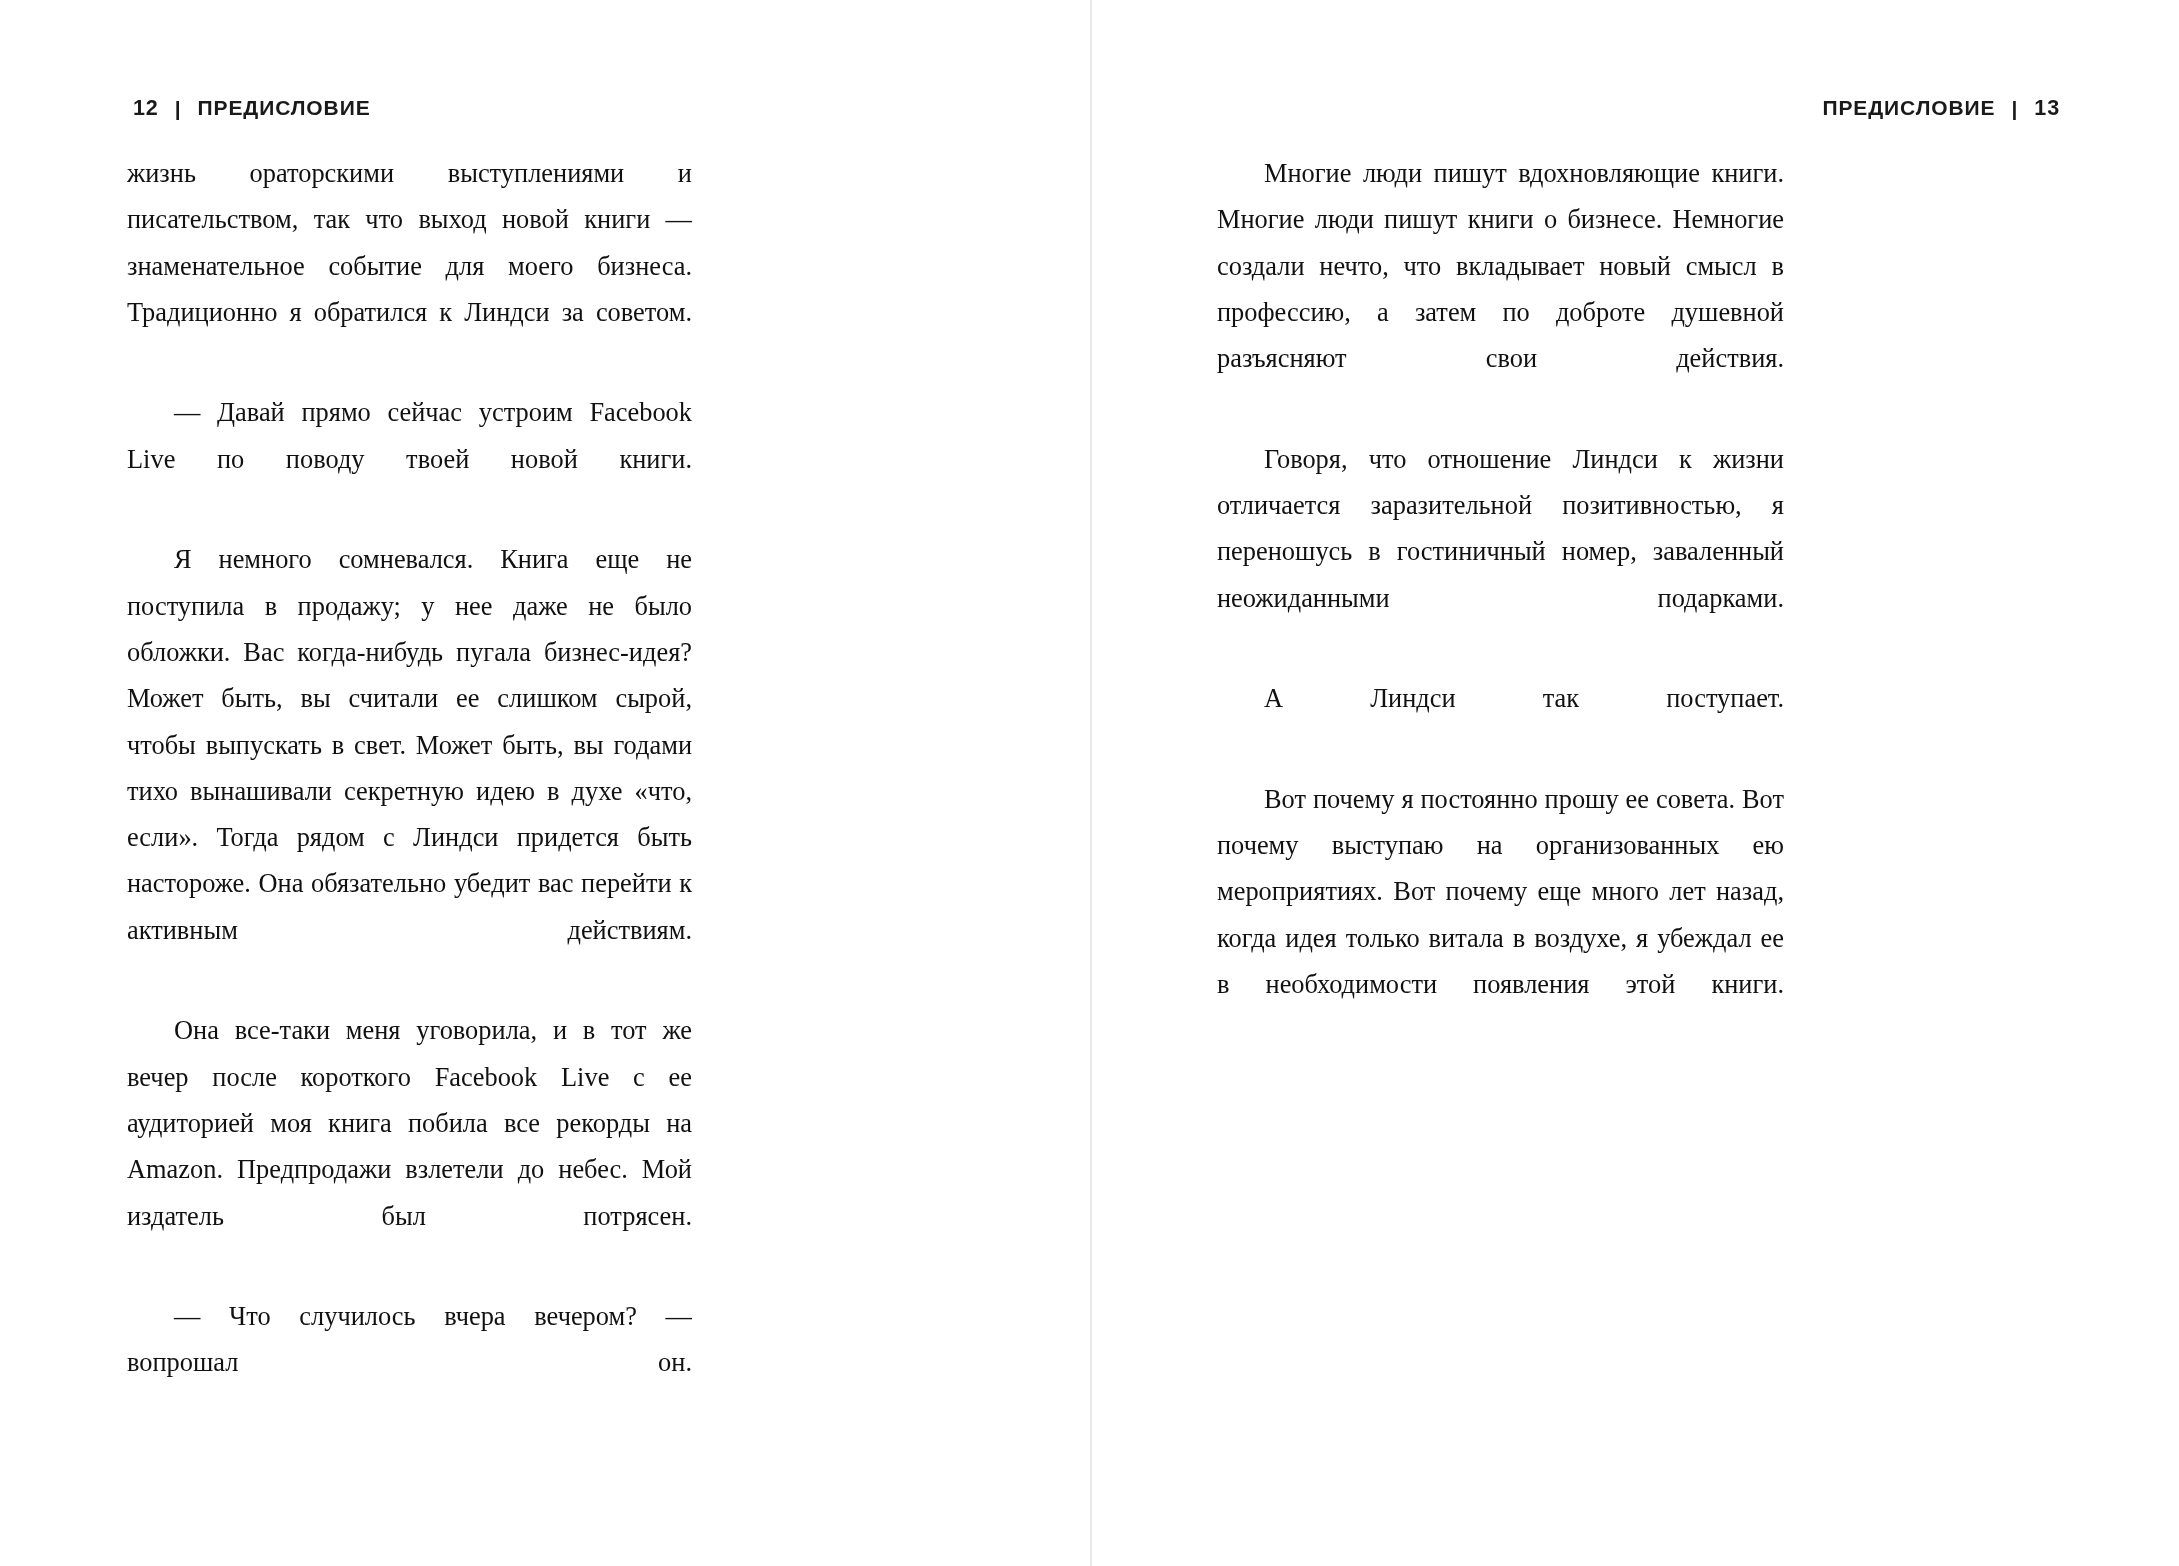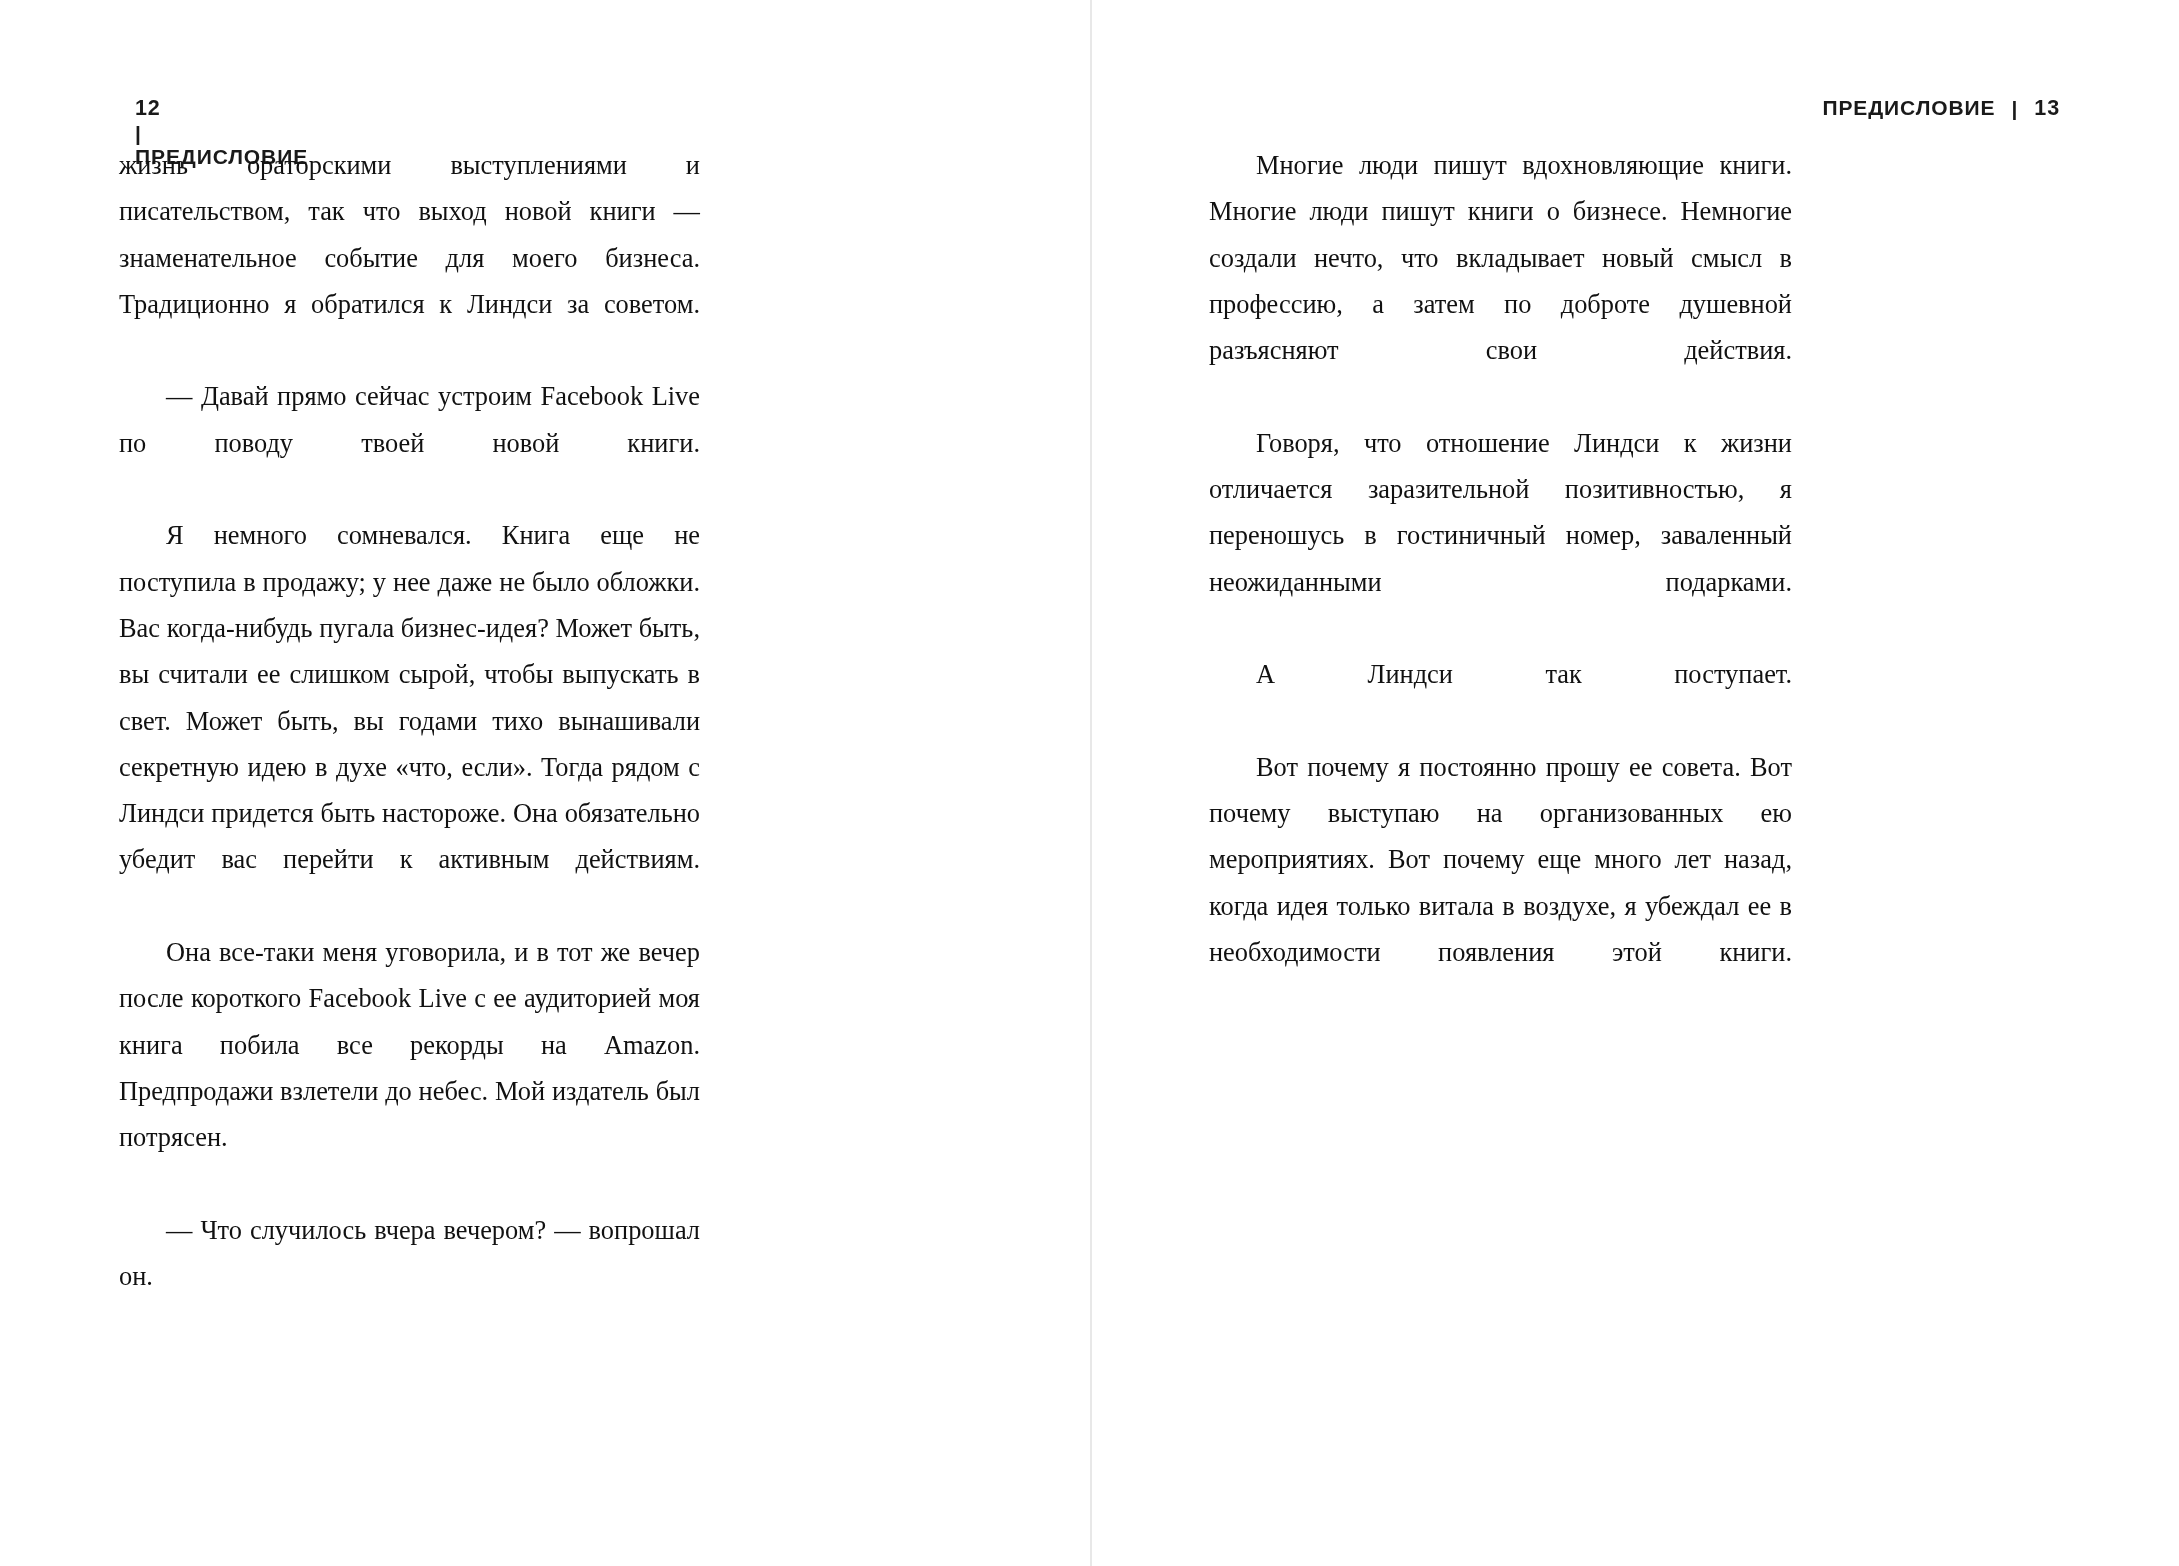--- a/index.html
+++ b/index.html
@@ -67,22 +67,21 @@
 
   .running-head .rule {
     display: inline-block;
     color: #1a1a1a;
     font-weight: bold;
     margin: 0 16px;
     transform: translateY(1px);
   }
 
   .running-head-left {
-    left: 119px;
-    flex-direction: column;
+    left: 133px;
   }
 
   .running-head-right {
     right: 119px;
   }
 
   
   .textblock {
     position: absolute;
     top: 142px;
@@ -99,21 +98,21 @@
     left: 119px;
     width: 581px;
   }
 
   .textblock-right {
     left: 119px;
     width: 583px;
   }
 
   .textblock p {
-    margin: 0;
+    margin: 8px;
     text-indent: 47px;
     text-align: justify;
     font-family: Liberation Serif, serif;
   }
 
   
   .textblock p.cont {
     text-indent: 0;
   }
 

